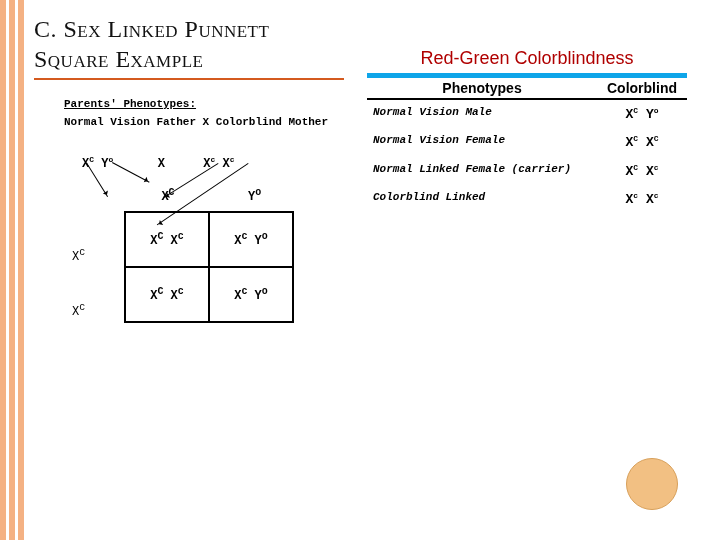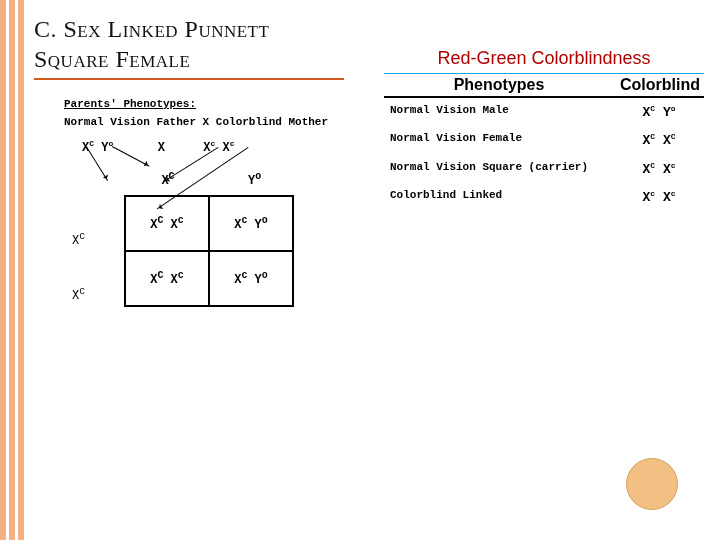--- a/index.html
+++ b/index.html
@@ -43,21 +43,21 @@
   .left-block {
     position: absolute;
     left: 64px;
     top: 98px;
     width: 310px;
     font-family: 'Courier New', monospace;
     font-size: 11px;
     color: #000;
   }
   .hdr { font-weight: bold; text-decoration: underline; margin-bottom: 6px; }
-  .txt { font-weight: bold; margin-bottom: 10px; line-height: 1.2; }
+  .txt { font-weight: bold; margin-bottom: 26px; line-height: 1.2; }
   .geno-line { margin: 6px 0 14px 18px; font-weight: bold; font-size: 12px; position: relative; height: 18px; }
 
   .allele { display: inline-block; position: relative; font-weight: bold; }
   .allele sup { font-size: 8px; vertical-align: super; }
 
   
   .grow { display: inline-block; }
   .gap { display: inline-block; }
 
   
@@ -112,43 +112,43 @@
     content: '';
     position: absolute;
     bottom: -1px; left: -3px;
     border: 3px solid transparent;
     border-top-color: #000;
   }
 
   
   .right-block {
     position: absolute;
-    right: 16px;
+    right: 33px;
     top: 48px;
     width: 320px;
     font-family: Arial, sans-serif;
   }
   .rb-title {
     color: #b00000;
     font-size: 18px;
     font-family: 'Comic Sans MS', cursive, sans-serif;
     text-align: center;
     margin-bottom: 4px;
   }
   .rb-head {
     display: flex;
-    border-top: 1px solid #0ea5e9;
+    border-top: 5px solid #0ea5e9;
     border-bottom: 2px solid #000;
     font-weight: bold;
-    font-size: 16px;
+    font-size: 14px;
   }
   .rb-head .c1 { flex: 1; padding: 2px 6px; text-align: center; }
   .rb-head .c2 { width: 90px; padding: 2px 6px; text-align: center; }
   .rb-row { display: flex; font-size: 11px; padding: 6px 0; }
-  .rb-row .c1 { flex: 1; padding: 0 6px; font-weight: bold; font-family: 'Courier New', monospace; }
+  .rb-row .c1 { flex: 1; padding: 0 6px; font-weight: bold; font-family: 'Courier New', monospace; font-style: italic; }
   .rb-row .c2 { width: 90px; text-align: center; font-weight: bold; font-family: 'Courier New', monospace; font-size: 13px; }
   .rb-row sup { font-size: 8px; }
 
   
   .circle-deco {
     position: absolute;
     right: 42px;
     bottom: 30px;
     width: 52px;
     height: 52px;
@@ -159,21 +159,21 @@
 </style>
 </head>
 <body>
 
 <div class="stripes">
   <div class="stripe s1"></div>
   <div class="stripe s2"></div>
   <div class="stripe s3"></div>
 </div>
 
-<div class="slide-title">C. Sex Linked Punnett Square Female</div>
+<div class="slide-title">C. Sex Linked Punnett Square Example</div>
 
 <div class="left-block">
   <div class="hdr">Parents' Phenotypes:</div>
   <div class="txt">Normal Vision Father  X  Colorblind Mother</div>
 
   <div class="geno-line">
     <span class="allele grow">X<sup>C</sup> Y<sup>o</sup></span>
     <span class="gap" style="width:30px;"></span>
     <span class="allele">X</span>
     <span class="gap" style="width:24px;"></span>
@@ -220,21 +220,21 @@
   <div id="rb-rows">
       <div class="rb-row">
         <div class="c1">Normal Vision Male</div>
         <div class="c2">X<sup>C</sup> Y<sup>o</sup></div>
       </div>
       <div class="rb-row">
         <div class="c1">Normal Vision Female</div>
         <div class="c2">X<sup>C</sup> X<sup>C</sup></div>
       </div>
       <div class="rb-row">
-        <div class="c1">Normal Vision Square (carrier)</div>
+        <div class="c1">Normal Linked Female (carrier)</div>
         <div class="c2">X<sup>C</sup> X<sup>c</sup></div>
       </div>
       <div class="rb-row">
         <div class="c1">Colorblind Linked</div>
         <div class="c2">X<sup>c</sup> X<sup>c</sup></div>
       </div>
     </div>
 </div>
 
 <div class="circle-deco"></div>

